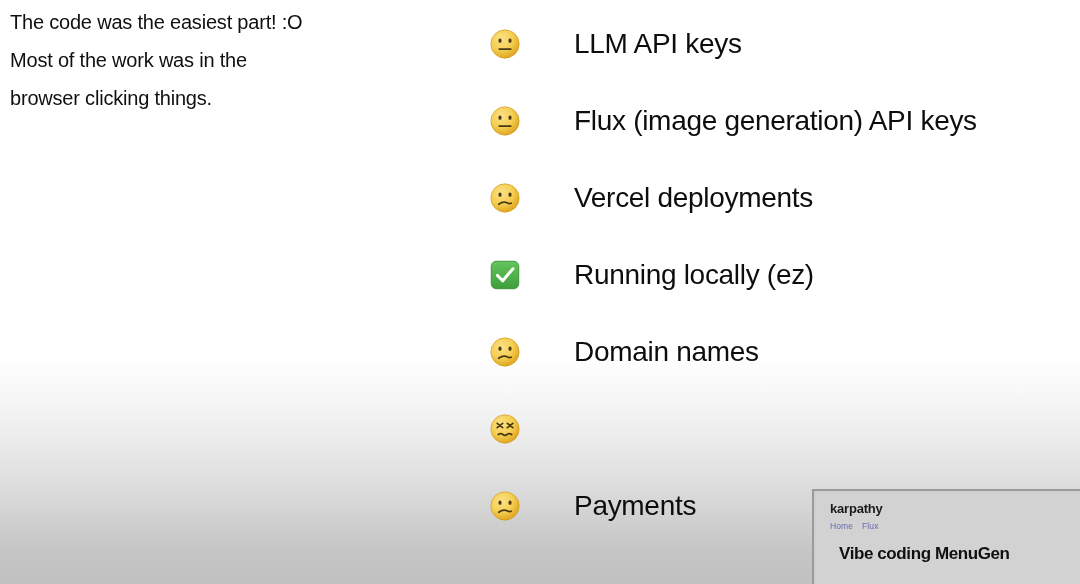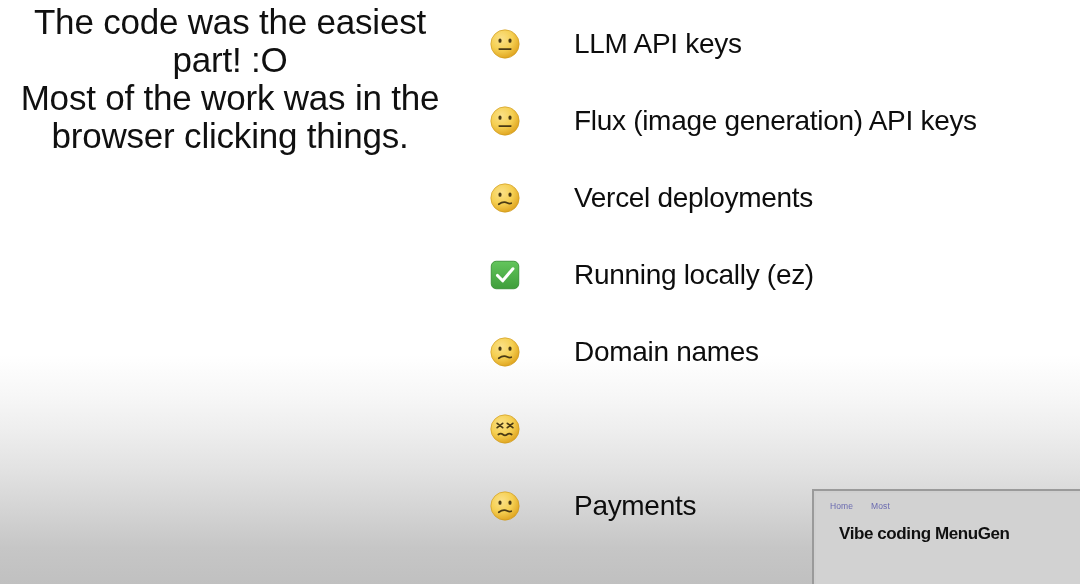--- a/index.html
+++ b/index.html
@@ -31,25 +31,24 @@
         #c0c0c0 584px);
   }
 
   
   #caption {
     position: absolute;
     left: 10px;
     top: 3px;
     width: 440px;
     color: #101010;
-    font-size: 35px;
+    font-size: 20px;
     line-height: 38px;
     letter-spacing: -0.2px;
     white-space: pre-line;
-    text-align: center;
   }
 
   
   #checklist {
     position: absolute;
     left: 490px;
     top: 20px;
     width: 580px;
   }
   .item {
@@ -104,21 +103,21 @@
   }
   #site-title {
     font-size: 13px;
     font-weight: bold;
     color: #1b1b1b;
     letter-spacing: -0.2px;
     margin: 0 0 5px 0;
   }
   #site-nav {
     display: flex;
-    gap: 18px;
+    gap: 9px;
     margin-bottom: 13px;
   }
   #site-nav a {
     font-size: 8.5px;
     color: #6a6ab0;
     text-decoration: none;
     letter-spacing: 0.1px;
   }
   #post-title {
     font-size: 17px;
@@ -231,21 +230,22 @@
           <path d="M10.5 25.5 Q16 21.5 21 24 Q23.5 25.2 25.5 24.2" fill="none" stroke="#4a3a14" stroke-width="2" stroke-linecap="round"></path>
         </svg>
       </span>
       <span class="item-label">Payments</span>
     </div>
 
   </div>
 
   <div id="browser-panel">
     <div id="browser-page">
+      <div id="site-title">karpathy</div>
       <div id="site-nav">
         <a href="#">Home</a>
-        <a href="#">Most</a>
+        <a href="#">Flux</a>
       </div>
       <div id="post-title">Vibe coding MenuGen</div>
     </div>
   </div>
 
 </div>
 
 </body></html>

